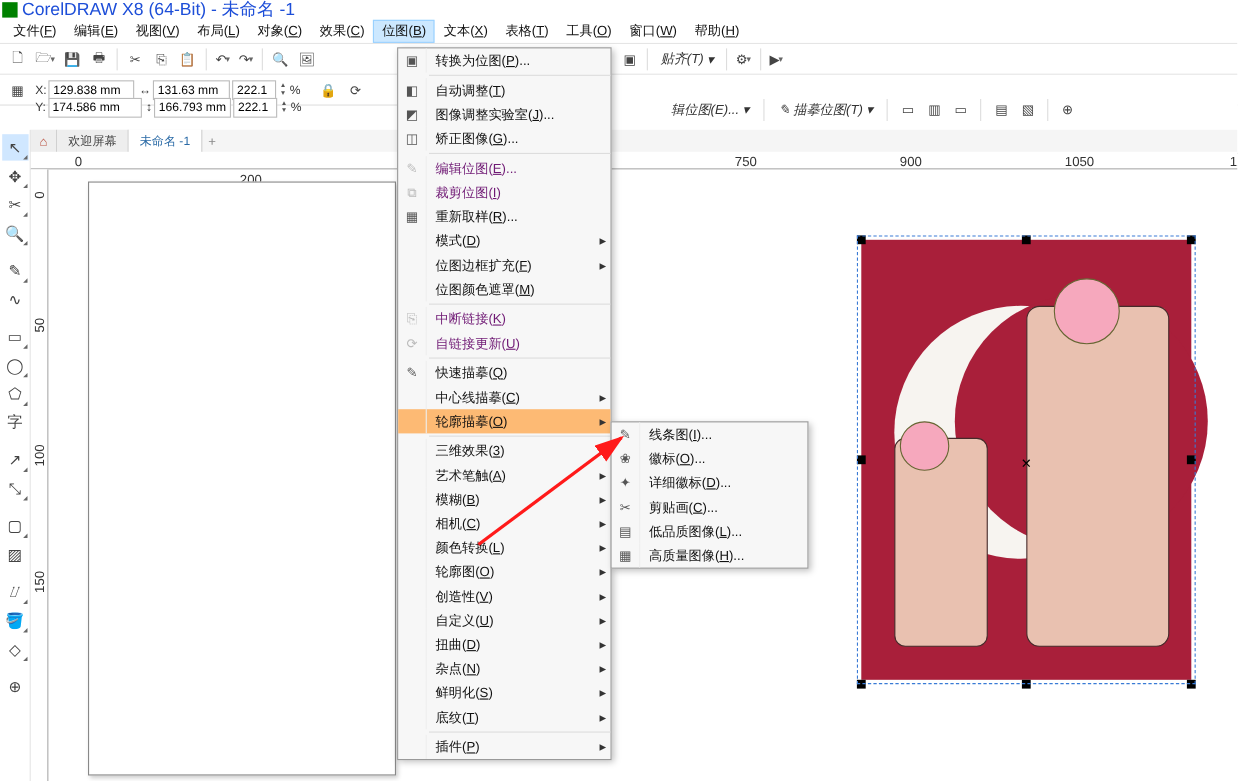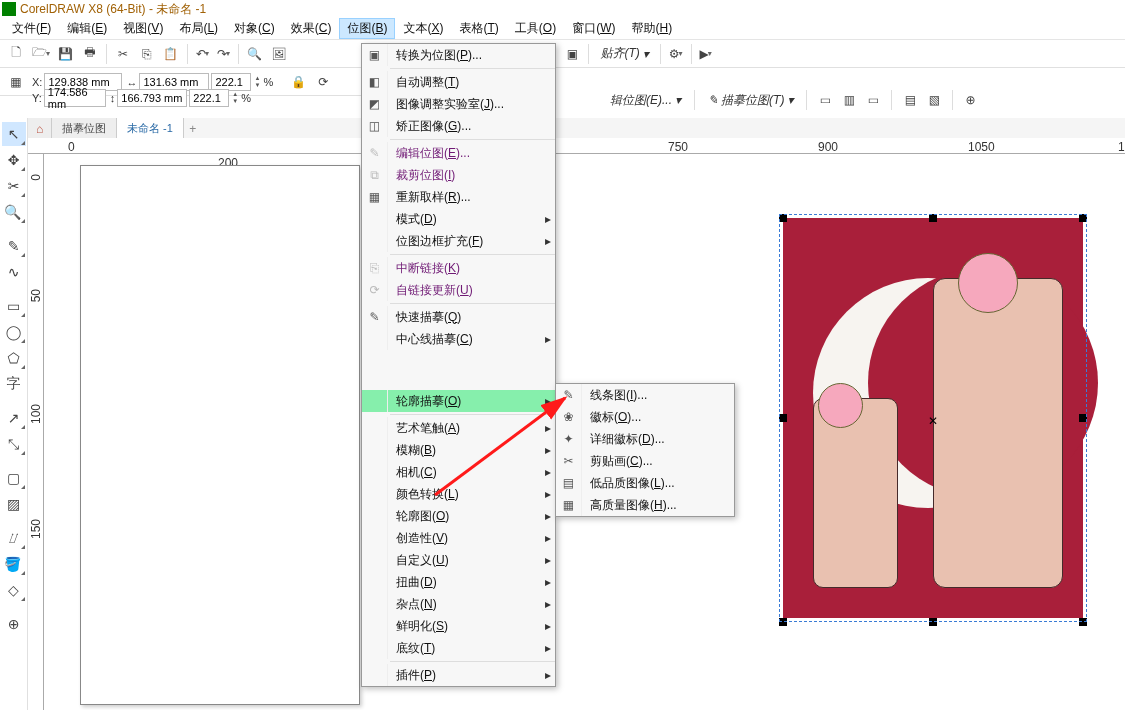--- a/index.html
+++ b/index.html
@@ -1,20 +1,20 @@
 <!DOCTYPE html>
 <html><head>
 <meta charset="utf-8">
 <style>
   * { box-sizing: border-box; margin: 0; padding: 0; font-family: "Microsoft YaHei", "SimSun", sans-serif; font-size: 12px; user-select: none; }
   body { background: #fff; width: 1125px; height: 710px; overflow: hidden; position: relative; }
   .titlebar { height: 18px; background: #fff; display: flex; align-items: center; padding-left: 2px; }
   .app-icon { width: 14px; height: 14px; background: #008000; margin-right: 4px; display: inline-block; }
   .app-icon-inner { width: 10px; height: 10px; background: #30d040; margin: 2px; clip-path: polygon(0 0, 100% 0, 100% 100%); }
-  .title-text { color: #a16207; font-size: 12px; }
+  .title-text { color: #1d4ed8; font-size: 16px; }
   .menubar { height: 22px; background: #fff; display: flex; align-items: center; padding-left: 4px; border-bottom: 1px solid #e5e5e5; }
   .menu-item { padding: 2px 8px; cursor: default; color: #111; }
   .menu-item.active { background: #cce8ff; border: 1px solid #99d1ff; padding: 1px 7px; }
   .menu-item u { text-decoration: underline; }
   .toolbar1 { height: 28px; background: #fff; display: flex; align-items: center; padding-left: 4px; gap: 0; border-bottom: 1px solid #e0e0e0; }
   .tb { width: 22px; height: 22px; display: flex; align-items: center; justify-content: center; color: #444; margin: 0 1px; }
   .tb.sep { width: 1px; height: 20px; background: #ddd; margin: 0 4px; }
   .tb.drop::after { content: '▾'; font-size: 8px; color: #666; margin-left: -1px; }
   .tb.wide { width: auto; padding: 0 3px; }
   .propbar { height: 28px; background: #fff; display: flex; align-items: center; padding-left: 4px; border-bottom: 1px solid #e0e0e0; }
@@ -36,21 +36,21 @@
   .ruler-h .tick{position:absolute;top:2px;}
   .ruler-v { position:absolute; left:28px; top:154px; width:16px; bottom:0; background:#fff; border-right:1px solid #aaa; font-size:8px; color:#333;}
   .ruler-v .tick{position:absolute; left:1px; writing-mode: vertical-rl; transform: rotate(180deg);}
   .page{ position:absolute; left:80px; top:165px; width:280px; height:540px; background:#fff; border:1px solid #888; box-shadow:2px 2px 4px rgba(0,0,0,.2);}
   .dropdown { position: absolute; left: 361px; top: 43px; width: 195px; background: #f7f7f7; border: 1px solid #999; box-shadow: 2px 2px 6px rgba(0,0,0,.25); z-index: 100; }
   .dropdown-row { height: 22px; display: flex; align-items: center; position: relative; }
   .dropdown-icon { width: 26px; height: 22px; display: flex; align-items: center; justify-content: center; color: #555; border-right:1px solid #eee;}
   .dropdown-label { flex: 1; padding-left: 8px; color: #111; }
   .dropdown-row.disabled .dropdown-label { color: #701a75; }
   .dropdown-row.disabled .dropdown-icon { color: #bbb; }
-  .dropdown-row.highlight { background: #86efac; margin-top: 40px; }
+  .dropdown-row.highlight { background: #fdba74; }
   .dropdown-arrow { width: 14px; text-align:center; color:#333; }
   .dropdown-sep { height: 1px; background: #ddd; margin: 2px 0 2px 28px; }
   .submenu { position: absolute; left: 555px; top: 383px; width: 180px; background: #f7f7f7; border: 1px solid #999; box-shadow: 2px 2px 6px rgba(0,0,0,.25); z-index: 101; }
   .annot-arrow{position:absolute; left:420px; top:390px; z-index:200; pointer-events:none;}
   
   .sel-img { position:absolute; left:783px; top:218px; width:300px; height:400px; background:#a91f3a; }
   .sel-img .crescent{position:absolute;left:30px;top:60px;width:230px;height:230px;border-radius:50%;background:#f7f4f0;}
   .sel-img .crescent::after{content:'';position:absolute;left:55px;top:-10px;width:230px;height:230px;border-radius:50%;background:#a91f3a;}
   .sel-img .fig{position:absolute;background:#f3cfc0;border:1px solid #452a2a;}
   .sel-handle{position:absolute;width:8px;height:8px;background:#000;}
@@ -134,21 +134,21 @@
     <span class="prop-label">%</span>
   </div>
   <div style="width:10px"></div>
   <div class="tb">🔒</div>
   <div class="tb">⟳</div>
 </div>
 
 <div style="position:absolute;left:0;top:84px;height:28px;display:flex;align-items:center;padding-left:32px;background:transparent;">
   <div class="prop-field">
     <span class="prop-label">Y:</span>
-    <span class="prop-input" style="width:62px">174.586 mm</span>
+    <span class="prop-input" style="width:85px">174.586 mm</span>
   </div>
   <div style="width:2px"></div>
   <div class="prop-field">
     <span class="prop-label">↕</span>
     <span class="prop-input" style="width:70px">166.793 mm</span>
   </div>
   <div class="prop-field">
     <span class="prop-input" style="width:40px">222.1</span>
     <div class="prop-spin">
         <span>▲</span>
@@ -168,21 +168,21 @@
   <div class="tb">▭</div>
   <div class="sec-sep"></div>
   <div class="tb">▤</div>
   <div class="tb">▧</div>
   <div class="sec-sep"></div>
   <div class="tb" style="width:20px">⊕</div>
 </div>
 
 <div class="tabstrip" style="position:absolute;left:28px;top:118px;right:0;">
   <div class="home-tab">⌂</div>
-  <div class="doc-tab inactive">描摹位图</div>
+  <div class="doc-tab inactive">欢迎屏幕</div>
   <div class="doc-tab">未命名 -1</div>
   <div class="add-tab">+</div>
 </div>
 
 <div class="toolbox">
   <div class="tool sel">↖<span class="tri"></span></div>
   <div class="tool">✥<span class="tri"></span></div>
   <div class="tool">✂<span class="tri"></span></div>
   <div class="tool">🔍<span class="tri"></span></div>
   <div style="height:6px"></div>
@@ -279,20 +279,24 @@
     <div class="dropdown-row">
       <span class="dropdown-icon"></span>
       <span class="dropdown-label">模式(<u>D</u>)</span>
       <span class="dropdown-arrow">▸</span>
     </div>
     <div class="dropdown-row">
       <span class="dropdown-icon"></span>
       <span class="dropdown-label">位图边框扩充(<u>F</u>)</span>
       <span class="dropdown-arrow">▸</span>
     </div>
+    <div class="dropdown-row">
+      <span class="dropdown-icon"></span>
+      <span class="dropdown-label">位图颜色遮罩(<u>M</u>)</span>
+    </div>
     <div class="dropdown-sep"></div>
     <div class="dropdown-row disabled">
       <span class="dropdown-icon">⎘</span>
       <span class="dropdown-label">中断链接(<u>K</u>)</span>
     </div>
     <div class="dropdown-row disabled">
       <span class="dropdown-icon">⟳</span>
       <span class="dropdown-label">自链接更新(<u>U</u>)</span>
     </div>
     <div class="dropdown-sep"></div>
@@ -304,20 +308,25 @@
       <span class="dropdown-icon"></span>
       <span class="dropdown-label">中心线描摹(<u>C</u>)</span>
       <span class="dropdown-arrow">▸</span>
     </div>
     <div class="dropdown-row highlight">
       <span class="dropdown-icon"></span>
       <span class="dropdown-label">轮廓描摹(<u>O</u>)</span>
       <span class="dropdown-arrow">▸</span>
     </div>
     <div class="dropdown-sep"></div>
+    <div class="dropdown-row">
+      <span class="dropdown-icon"></span>
+      <span class="dropdown-label">三维效果(<u>3</u>)</span>
+      <span class="dropdown-arrow">▸</span>
+    </div>
     <div class="dropdown-row">
       <span class="dropdown-icon"></span>
       <span class="dropdown-label">艺术笔触(<u>A</u>)</span>
       <span class="dropdown-arrow">▸</span>
     </div>
     <div class="dropdown-row">
       <span class="dropdown-icon"></span>
       <span class="dropdown-label">模糊(<u>B</u>)</span>
       <span class="dropdown-arrow">▸</span>
     </div>

